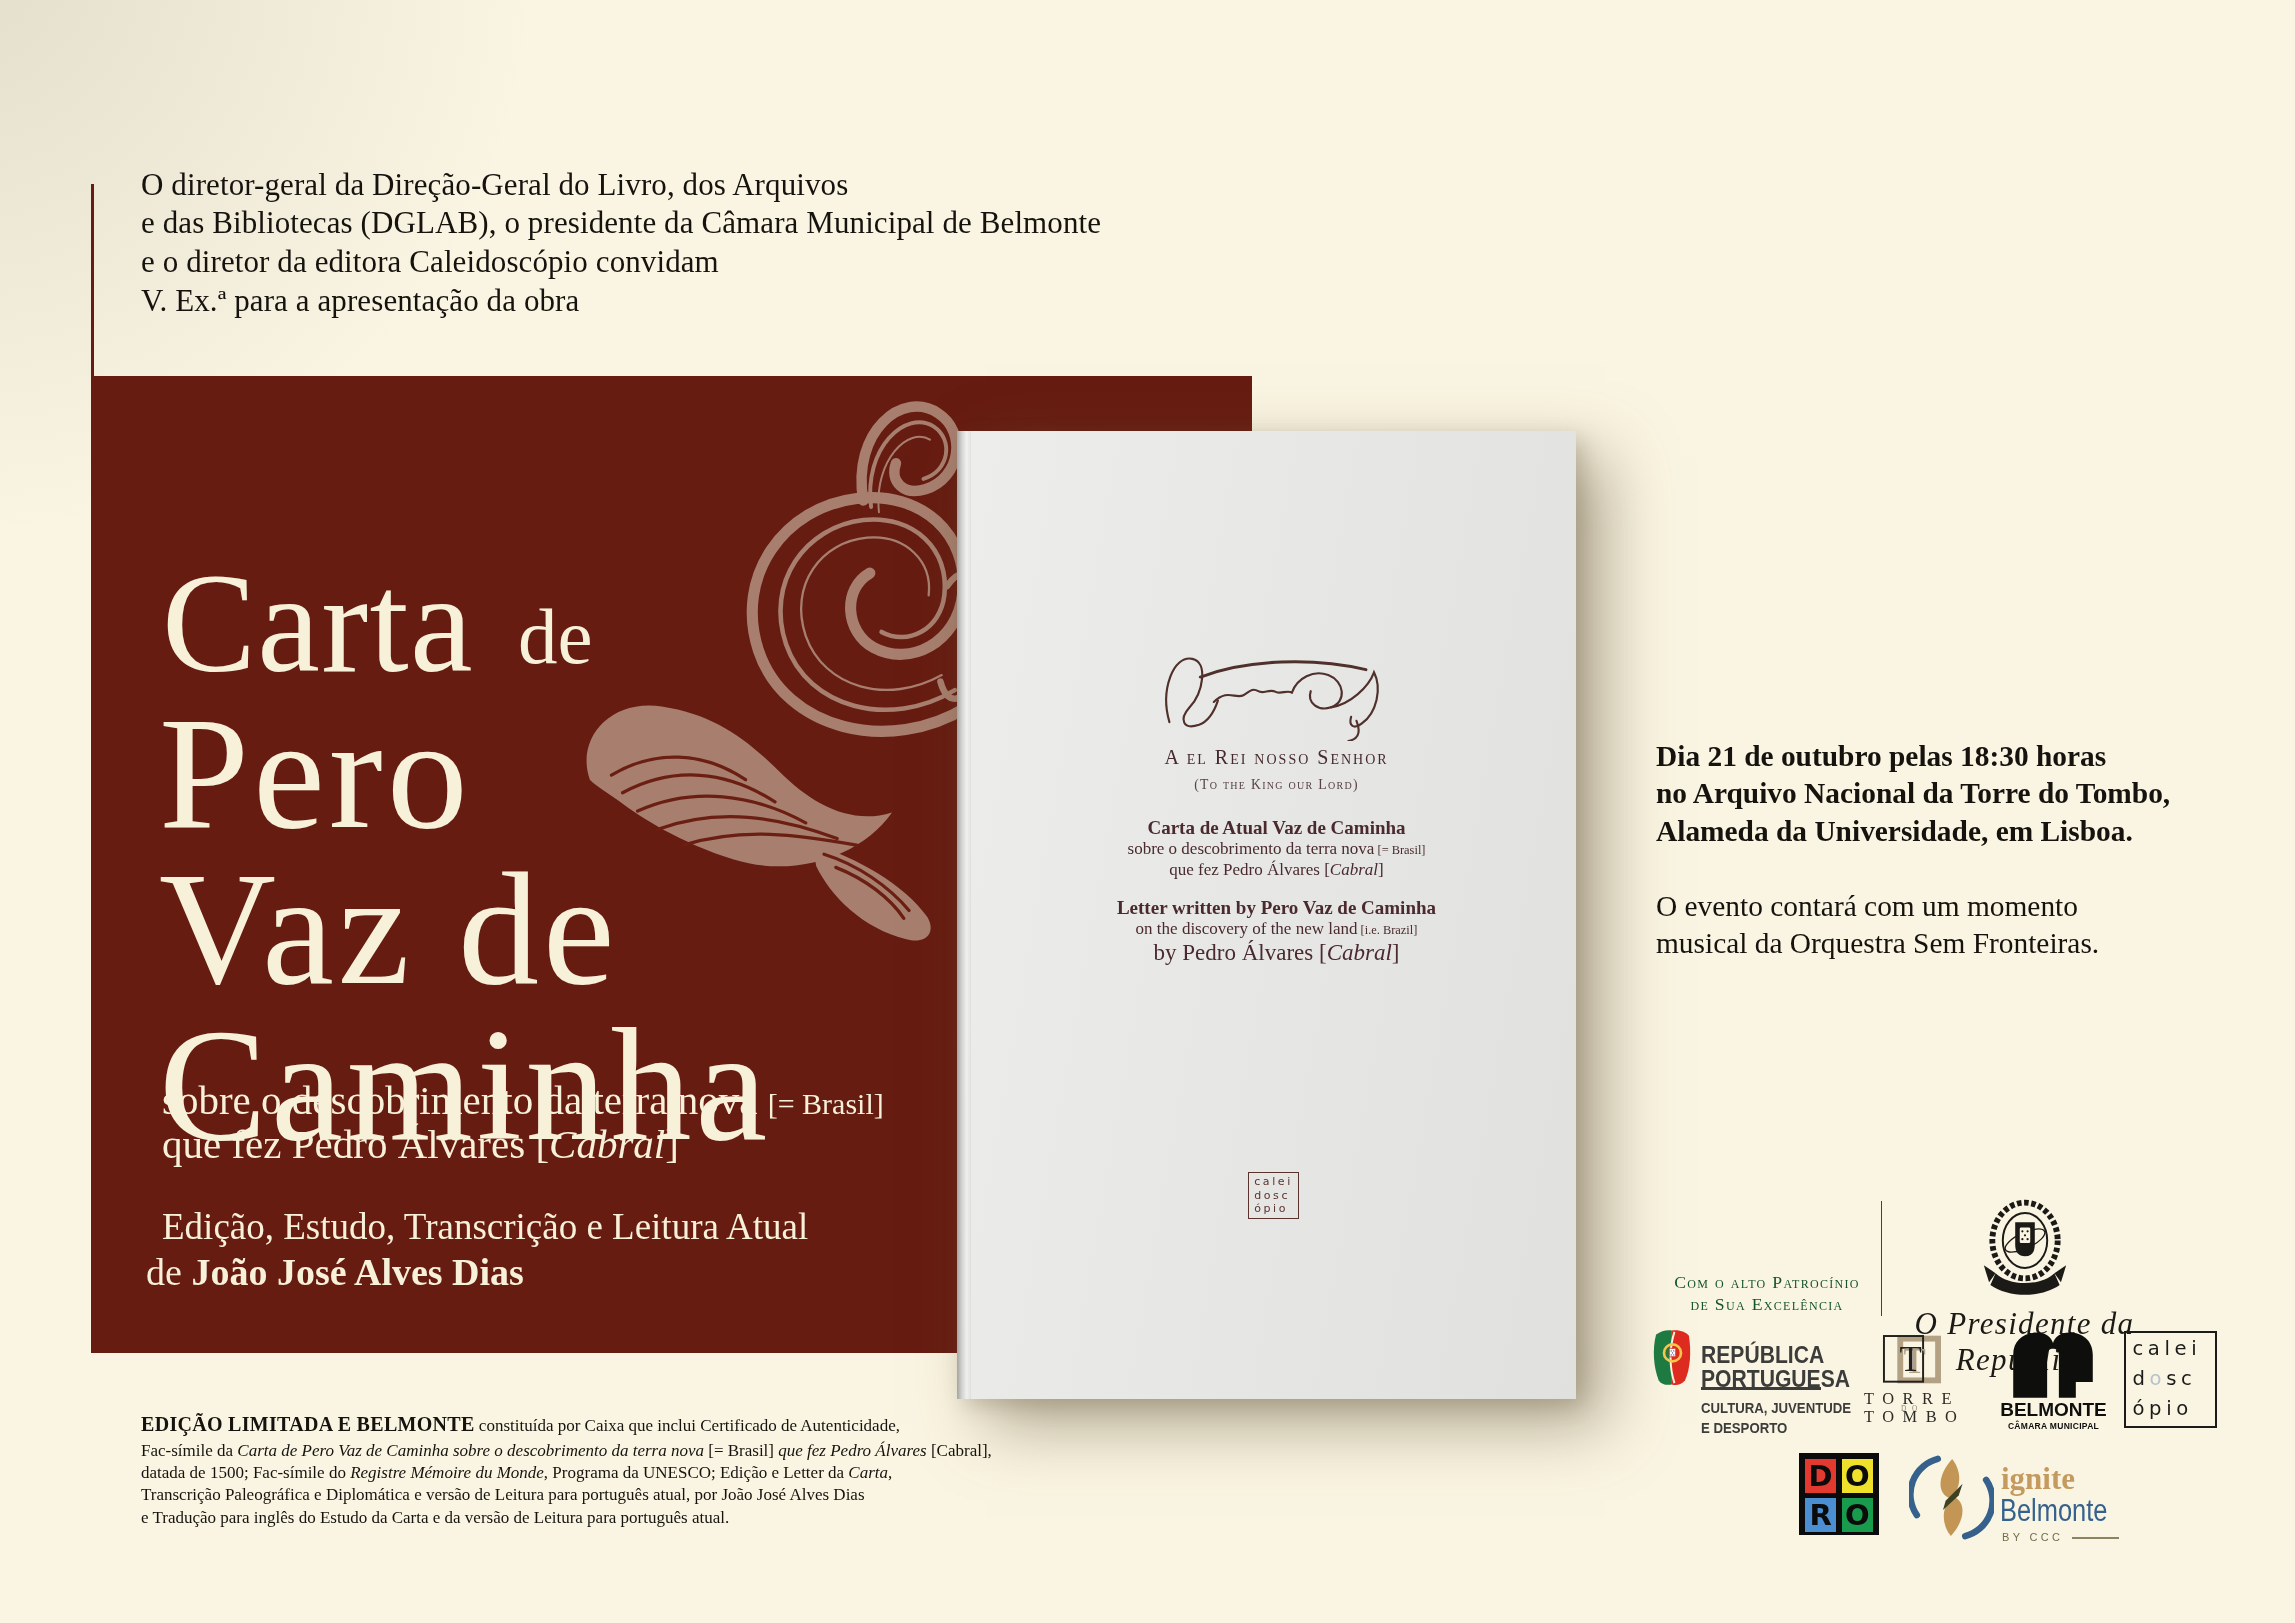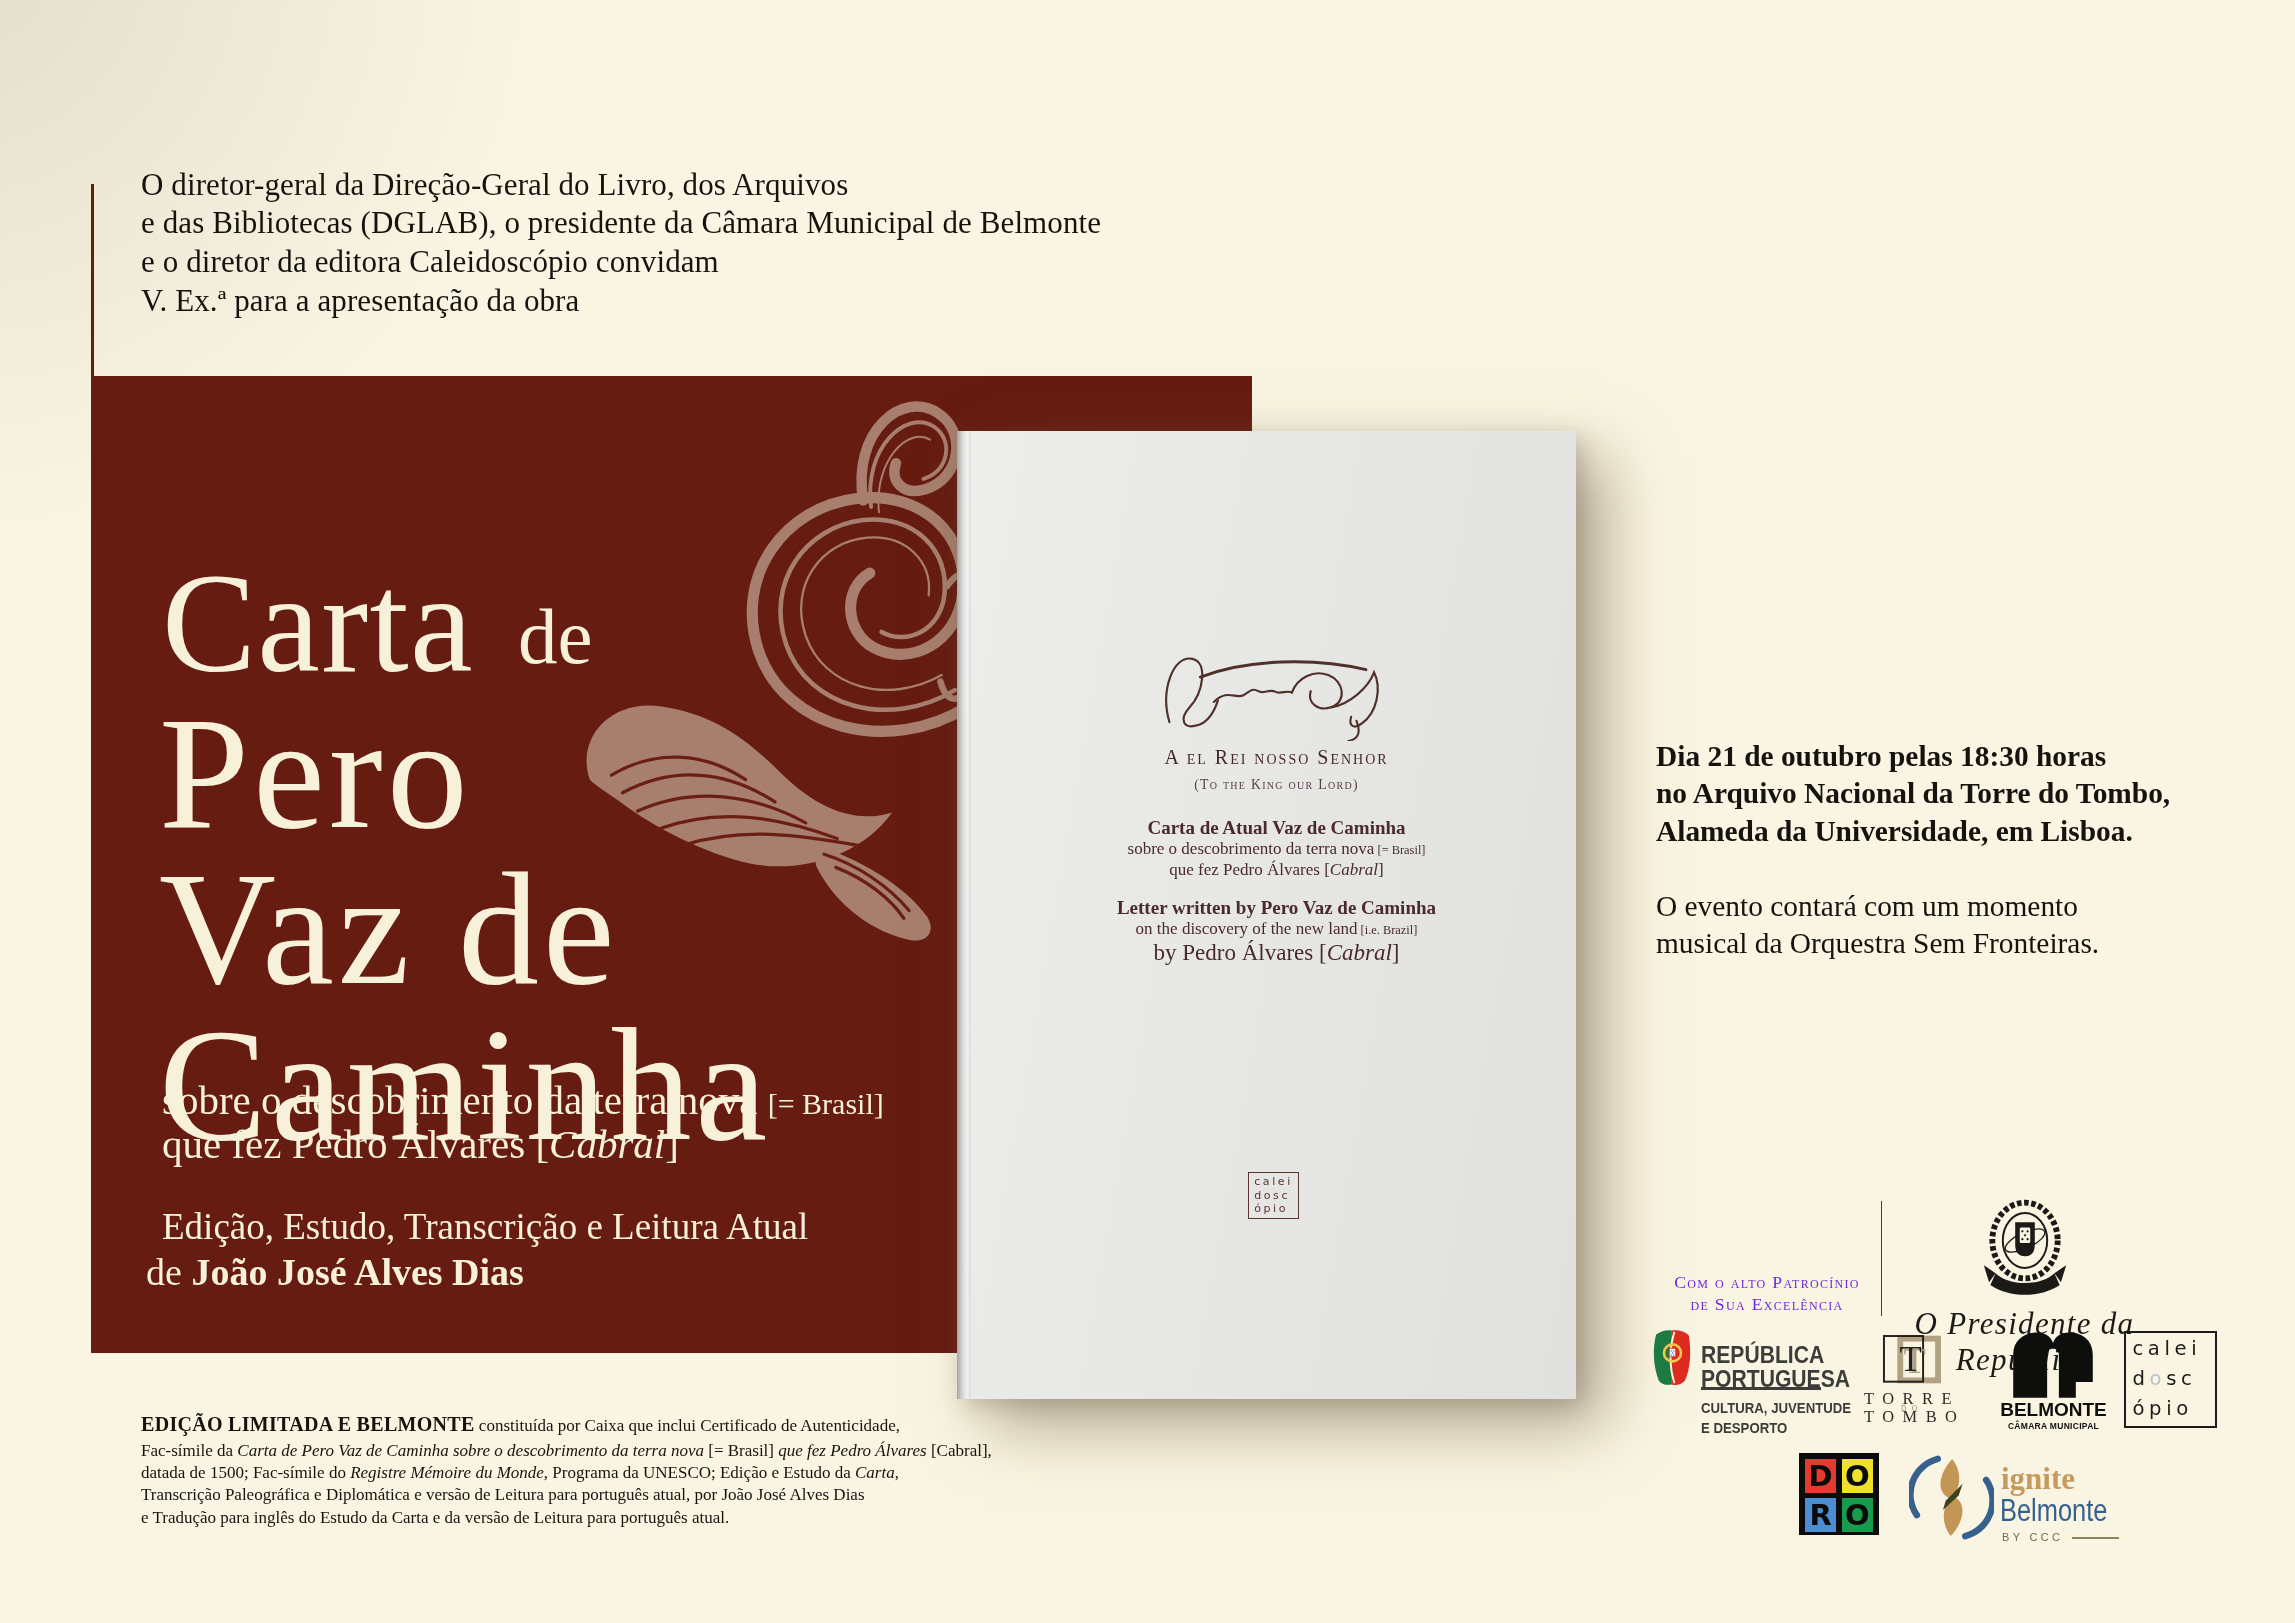--- a/index.html
+++ b/index.html
@@ -53,21 +53,21 @@
   .event div{position:absolute;left:1656px;font-size:29.4px;color:#16130f;white-space:nowrap;}
   .bold{font-weight:bold;}
   .italic{font-style:italic;}
   
   .smallprint div{position:absolute;left:141px;font-size:17px;color:#16130f;white-space:nowrap;}
   .sp-head{font-weight:bold;font-size:20px;letter-spacing:0.3px;}
   
   .smallcaps{font-variant:small-caps;}
   .patro{
     position:absolute;left:1665px;top:1272px;width:204px;text-align:center;
-    font-size:17.7px;letter-spacing:1.3px;line-height:21.6px;color:#6d28d9;
+    font-size:17.7px;letter-spacing:1.3px;line-height:21.6px;color:#14532d;
   }
   .divider{position:absolute;left:1881px;top:1201px;width:1.3px;height:115px;background:#46403a;}
   .president{
     position:absolute;left:1887px;top:1306px;width:275px;text-align:center;
     font-style:italic;font-size:31px;letter-spacing:1.3px;color:#1c1a17;
   }
   
   .rep-line{position:absolute;left:1701px;font-family:"Liberation Sans","DejaVu Sans",sans-serif;
     font-weight:bold;color:#3c3c3a;transform:scaleX(.88);transform-origin:left;white-space:nowrap;}
   .rep-rule{position:absolute;left:1701px;top:1387px;width:120px;height:2.6px;background:#3c3c3a;}
@@ -209,21 +209,21 @@
   </div>
 
   <div class="smallprint">
     <div style="top:1413px;">
       <span class="sp-head">EDIÇÃO LIMITADA E BELMONTE</span><span> constituída por Caixa que inclui Certificado de Autenticidade,</span>
     </div>
     <div style="top:1441px;">
       <span>Fac-símile da </span><span class="italic">Carta de Pero Vaz de Caminha sobre o descobrimento da terra nova</span><span> [= Brasil] </span><span class="italic">que fez Pedro Álvares</span><span> [Cabral],</span>
     </div>
     <div style="top:1463px;">
-      <span>datada de 1500; Fac-símile do </span><span class="italic">Registre Mémoire du Monde</span><span>, Programa da UNESCO; Edição e Estudo da </span><span class="italic">Carta</span><span>,</span>
+      <span>datada de 1500; Fac-símile do </span><span class="italic">Registre Mémoire du Monde</span><span>, Programa da UNESCO; Edição e Letter da </span><span class="italic">Carta</span><span>,</span>
     </div>
     <div style="top:1485px;">Transcrição Paleográfica e Diplomática e versão de Leitura para português atual, por João José Alves Dias</div>
     <div style="top:1508px;">e Tradução para inglês do Estudo da Carta e da versão de Leitura para português atual.</div>
   </div>
 
   <div class="patro smallcaps">
     <div>Com o alto Patrocínio</div>
     <div>de Sua Excelência</div>
   </div>
   <div class="divider"></div>

